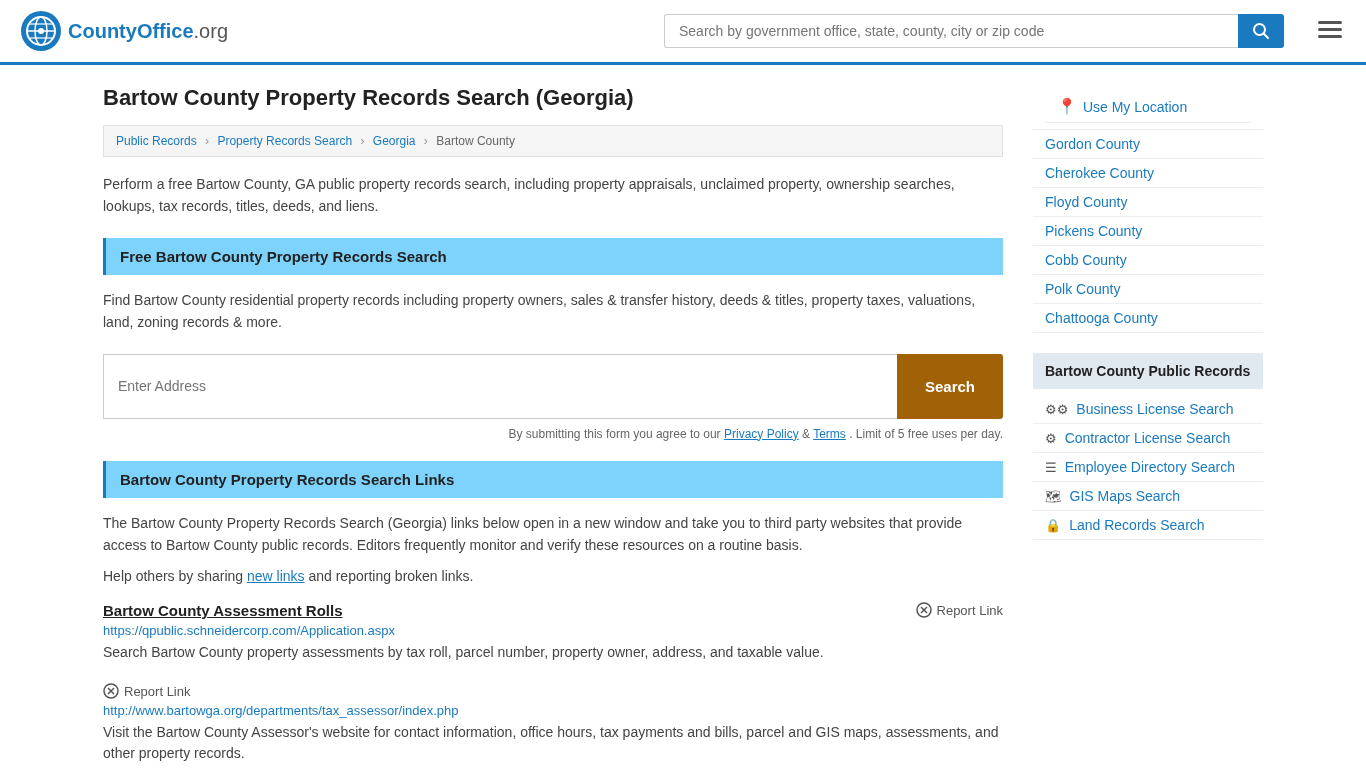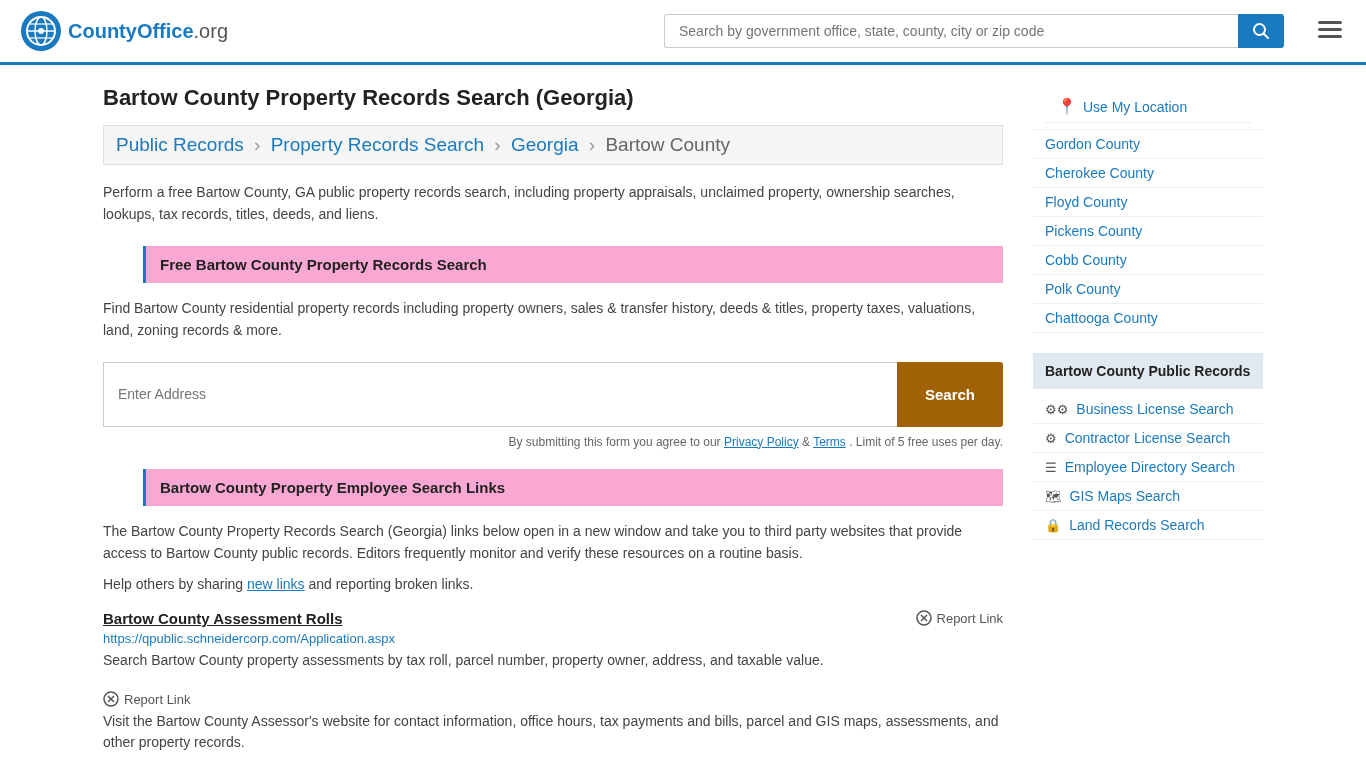--- a/index.html
+++ b/index.html
@@ -78,21 +78,21 @@
     }
     #sidebar {
       width: 230px;
       flex-shrink: 0;
     }
 
     
     #breadcrumb {
       background: #f5f5f5;
       padding: 8px 12px;
-      font-size: 19px;
+      font-size: 12px;
       color: #666;
       margin-bottom: 16px;
       border: 1px solid #e0e0e0;
     }
     #breadcrumb a { color: #1a7abf; text-decoration: none; }
     #breadcrumb .sep { margin: 0 5px; color: #999; }
 
     
     #page-title {
       font-size: 22px;
@@ -104,28 +104,27 @@
     
     .description-text {
       font-size: 14px;
       line-height: 1.6;
       color: #444;
       margin-bottom: 20px;
     }
 
     
     .section-header {
-      background: #f9a8d4;
+      background: #7dd3fc;
       padding: 10px 14px;
       font-size: 15px;
       font-weight: bold;
       color: #222;
       margin-bottom: 14px;
       border-left: 3px solid #1a7abf;
-      margin-left: 40px;
     }
 
     
     #property-search-form {
       display: flex;
       margin-bottom: 8px;
     }
     #address-input {
       flex: 1;
       padding: 10px 14px;
@@ -329,21 +328,21 @@
       <button id="search-btn" type="submit">Search</button>
     </form>
     <div id="form-disclaimer">
       <span>By submitting this form you agree to our</span>
       <a href="#">Privacy Policy</a>
       &amp;
       <a href="#">Terms</a>
       <span>. Limit of 5 free uses per day.</span>
     </div>
 
-    <div class="section-header">Bartow County Property Employee Search Links</div>
+    <div class="section-header">Bartow County Property Records Search Links</div>
     <p class="links-description">The Bartow County Property Records Search (Georgia) links below open in a new window and take you to third party websites that provide access to Bartow County public records. Editors frequently monitor and verify these resources on a routine basis.</p>
     <p class="share-text">
       <span>Help others by sharing</span>
       <a href="#">new links</a>
       <span>and reporting broken links.</span>
     </p>
 
     <div class="link-item">
       <div class="link-item-header">
         <span class="link-item-title">Bartow County Assessment Rolls</span>
@@ -364,20 +363,21 @@
       <div class="link-item-header">
         <button class="report-link-btn">
           <svg width="16" height="16" viewBox="0 0 16 16" fill="none">
             <circle cx="8" cy="8" r="7" stroke="#555" stroke-width="1.5"></circle>
             <line x1="5" y1="5" x2="11" y2="11" stroke="#555" stroke-width="1.5"></line>
             <line x1="11" y1="5" x2="5" y2="11" stroke="#555" stroke-width="1.5"></line>
           </svg>
           <span>Report Link</span>
         </button>
       </div>
+      <div class="link-item-url">http://www.bartowga.org/departments/tax_assessor/index.php</div>
       <div class="link-item-desc">Visit the Bartow County Assessor's website for contact information, office hours, tax payments and bills, parcel and GIS maps, assessments, and other property records.</div>
     </div>
 
   </main>
 
   <aside id="sidebar">
     <ul class="sidebar-list">
       <li>
         <div class="sidebar-use-location">
           <span class="location-dot">📍</span>

